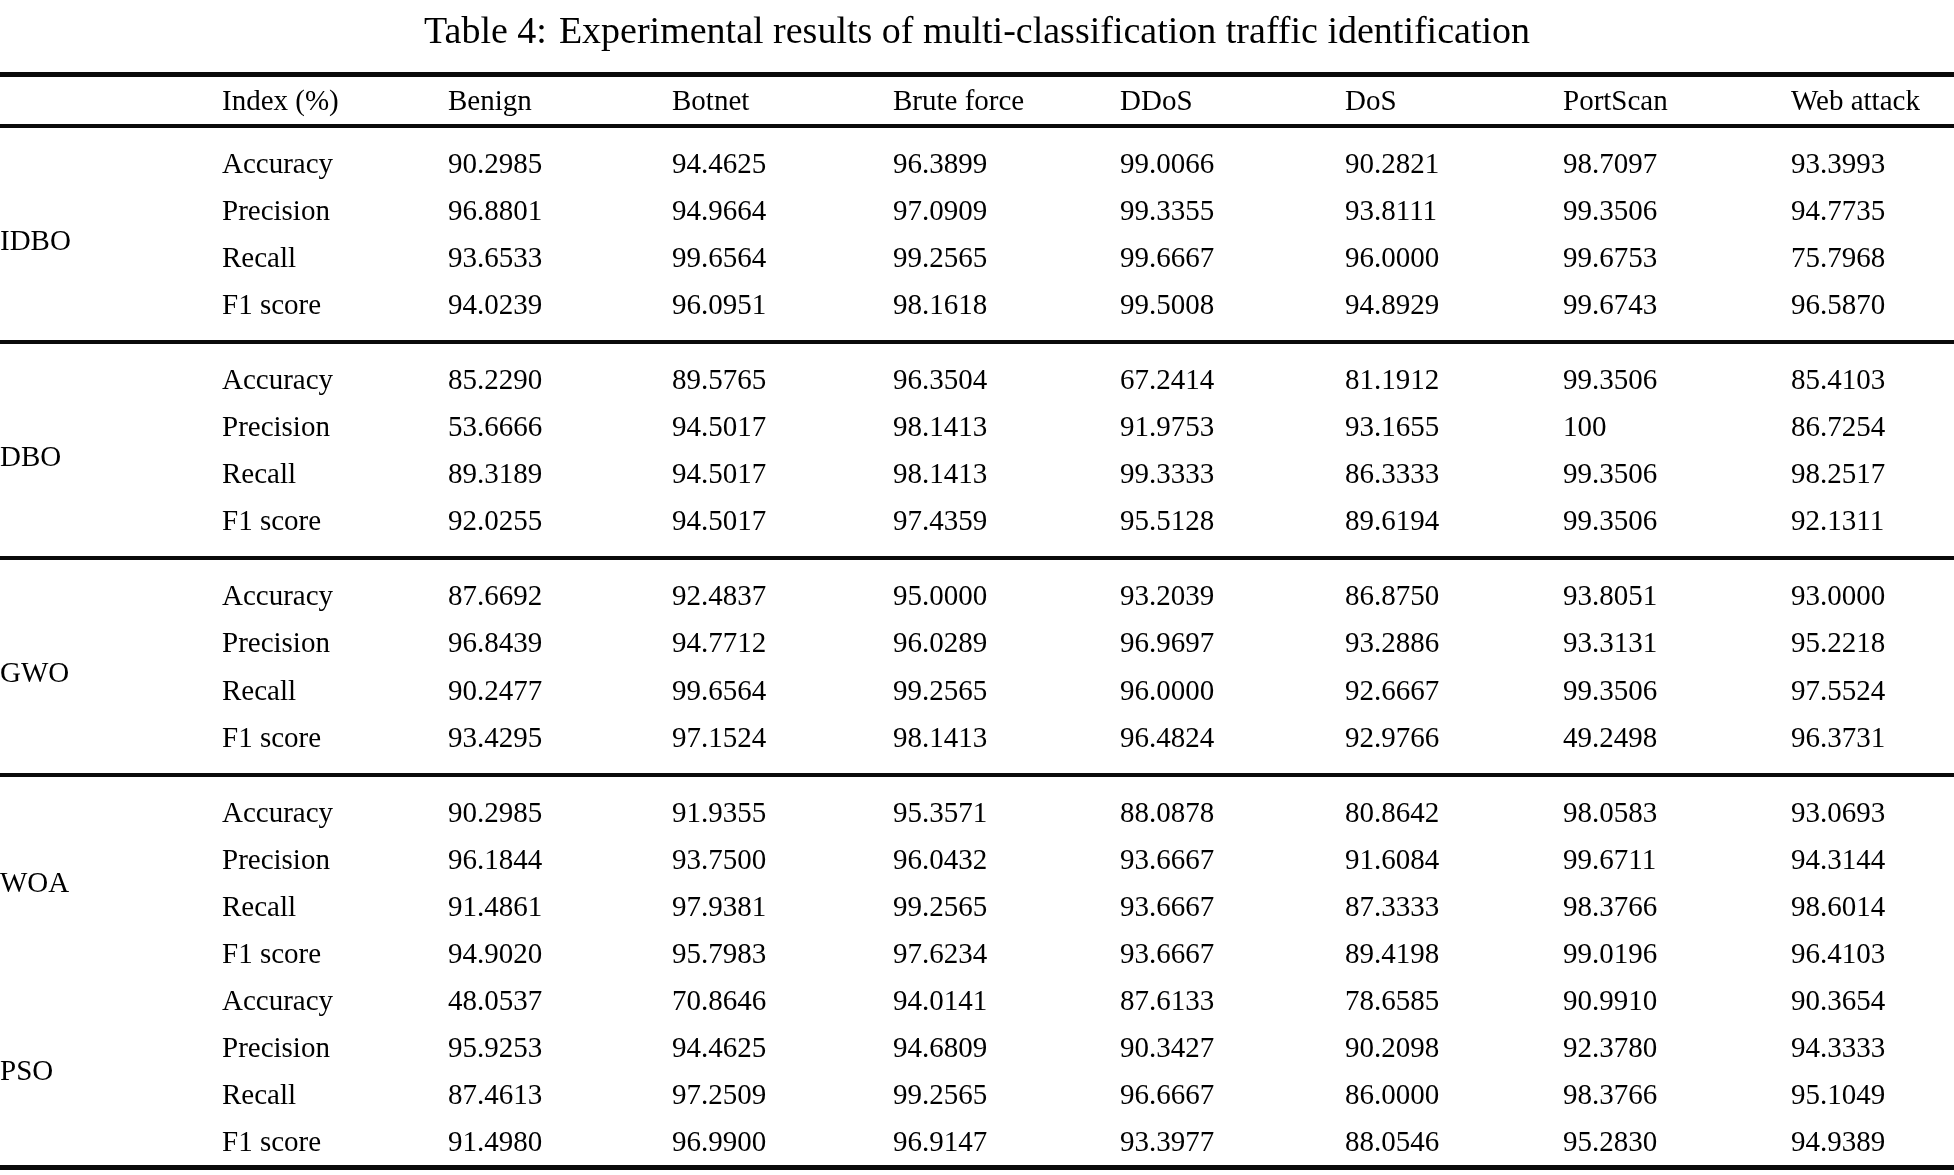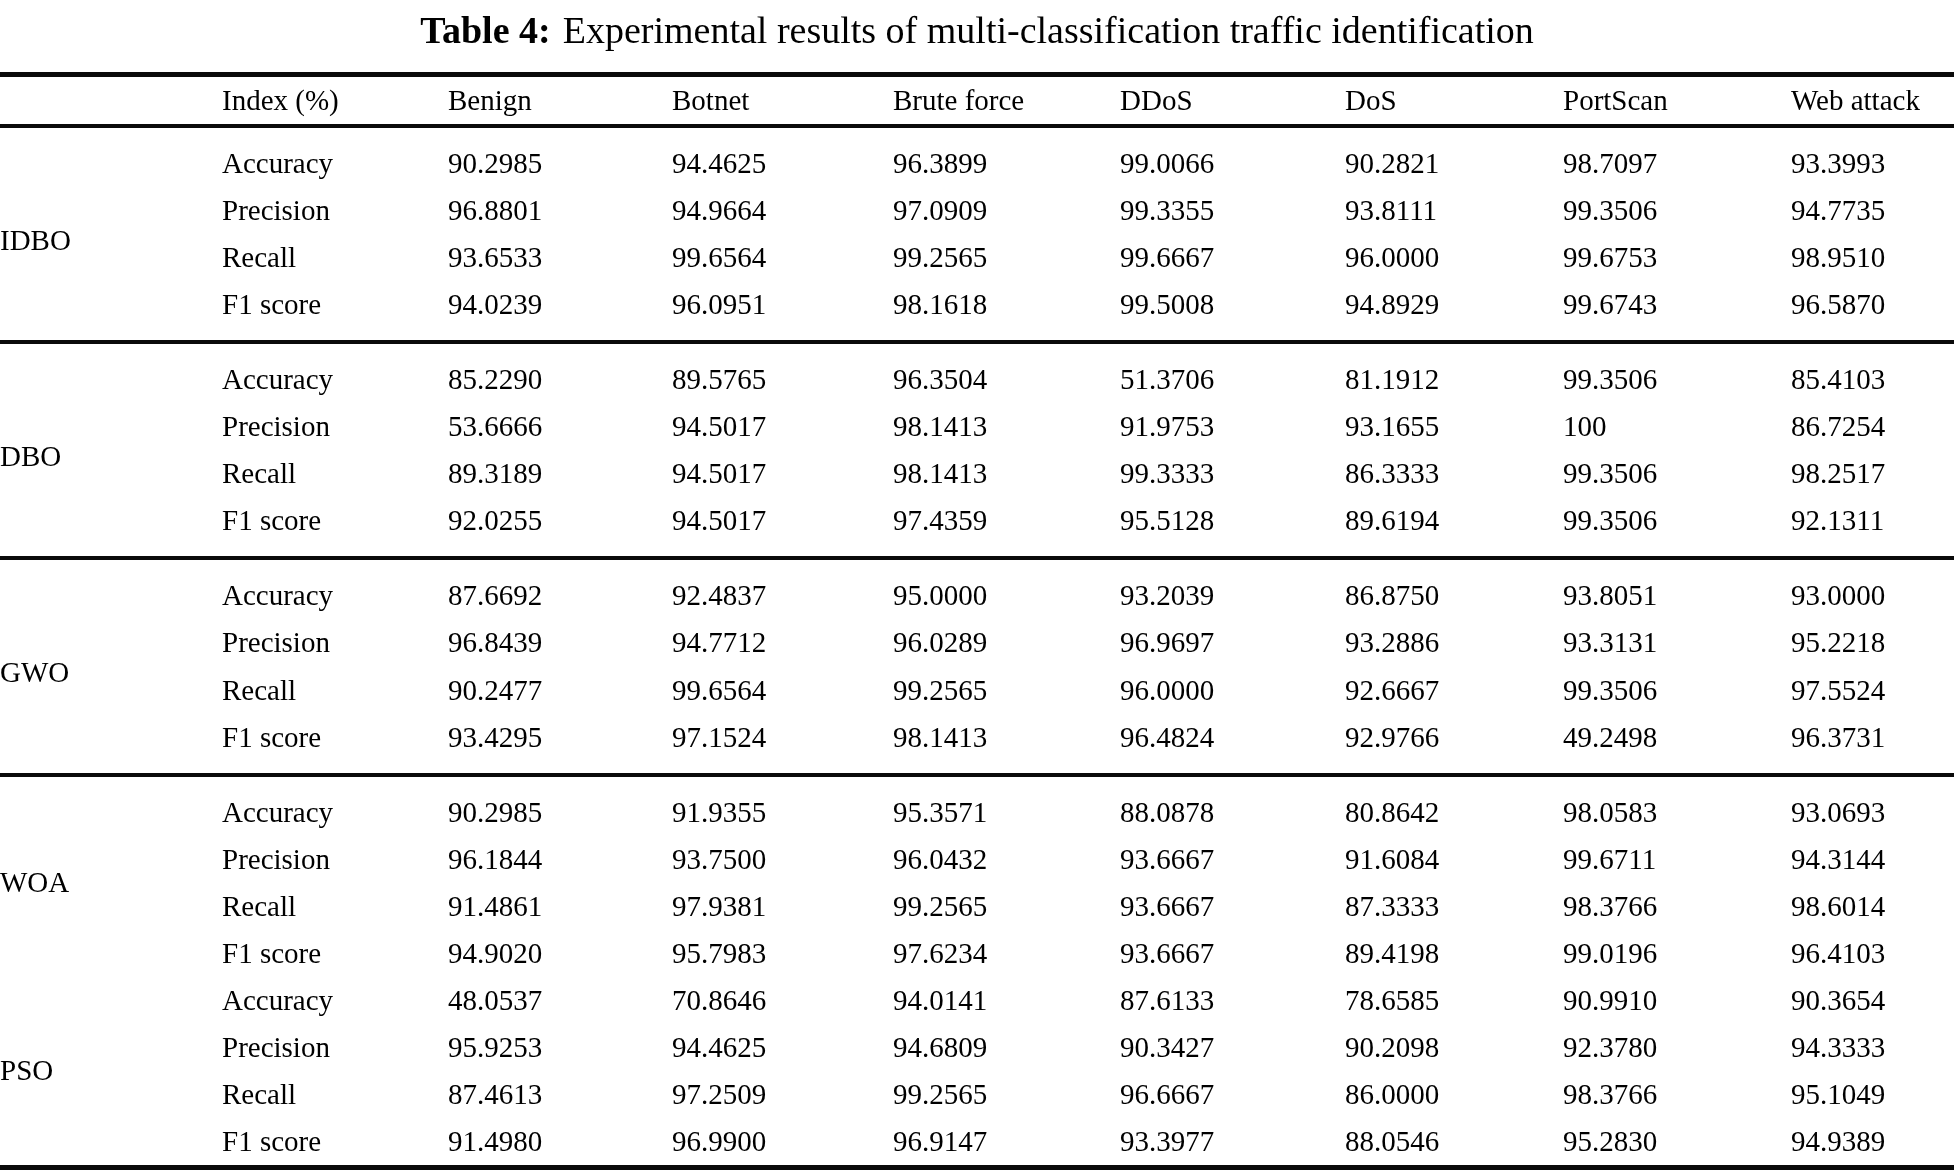--- a/index.html
+++ b/index.html
@@ -18,21 +18,21 @@
   }
   .caption {
     text-align: center;
     font-size: 38px;
     line-height: 1.2;
     padding-top: 8px;
     height: 60px;
     white-space: nowrap;
   }
   .caption .caption-label {
-    font-weight: bold;
+    font-weight: normal;
     text-align: center;
   }
   .caption .caption-text {
     font-weight: normal;
     margin-left: 12px;
     text-align: right;
   }
   table.results {
     width: 1954px;
     table-layout: fixed;
@@ -140,41 +140,41 @@
           <td class="value-cell">94.7735</td>
         </tr>
         <tr>
           <td class="metric-cell">Recall</td>
           <td class="value-cell">93.6533</td>
           <td class="value-cell">99.6564</td>
           <td class="value-cell">99.2565</td>
           <td class="value-cell">99.6667</td>
           <td class="value-cell">96.0000</td>
           <td class="value-cell">99.6753</td>
-          <td class="value-cell">98.9510</td>
+          <td class="value-cell">75.7968</td>
         </tr>
         <tr>
           <td class="metric-cell">F1 score</td>
           <td class="value-cell">94.0239</td>
           <td class="value-cell">96.0951</td>
           <td class="value-cell">98.1618</td>
           <td class="value-cell">99.5008</td>
           <td class="value-cell">94.8929</td>
           <td class="value-cell">99.6743</td>
           <td class="value-cell">96.5870</td>
         </tr>
       </tbody>
       <tbody class="ruled padded-top">
         <tr>
           <td class="method-cell" rowspan="4">DBO</td>
           <td class="metric-cell">Accuracy</td>
           <td class="value-cell">85.2290</td>
           <td class="value-cell">89.5765</td>
           <td class="value-cell">96.3504</td>
-          <td class="value-cell">51.3706</td>
+          <td class="value-cell">67.2414</td>
           <td class="value-cell">81.1912</td>
           <td class="value-cell">99.3506</td>
           <td class="value-cell">85.4103</td>
         </tr>
         <tr>
           <td class="metric-cell">Precision</td>
           <td class="value-cell">53.6666</td>
           <td class="value-cell">94.5017</td>
           <td class="value-cell">98.1413</td>
           <td class="value-cell">91.9753</td>

